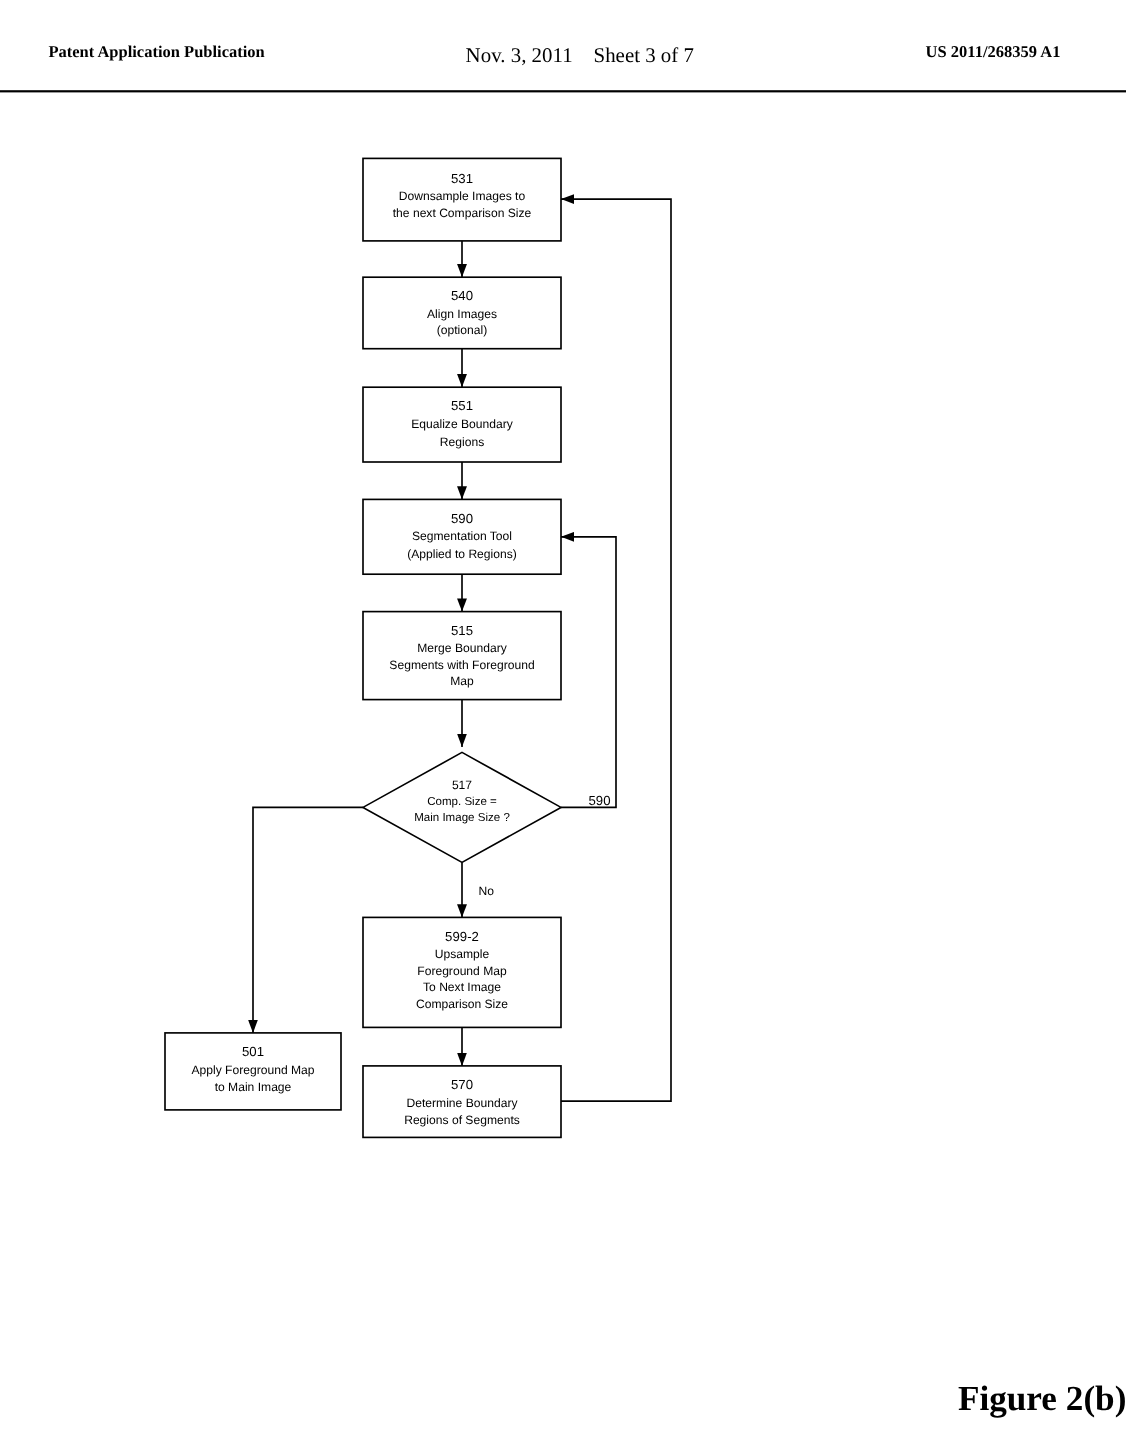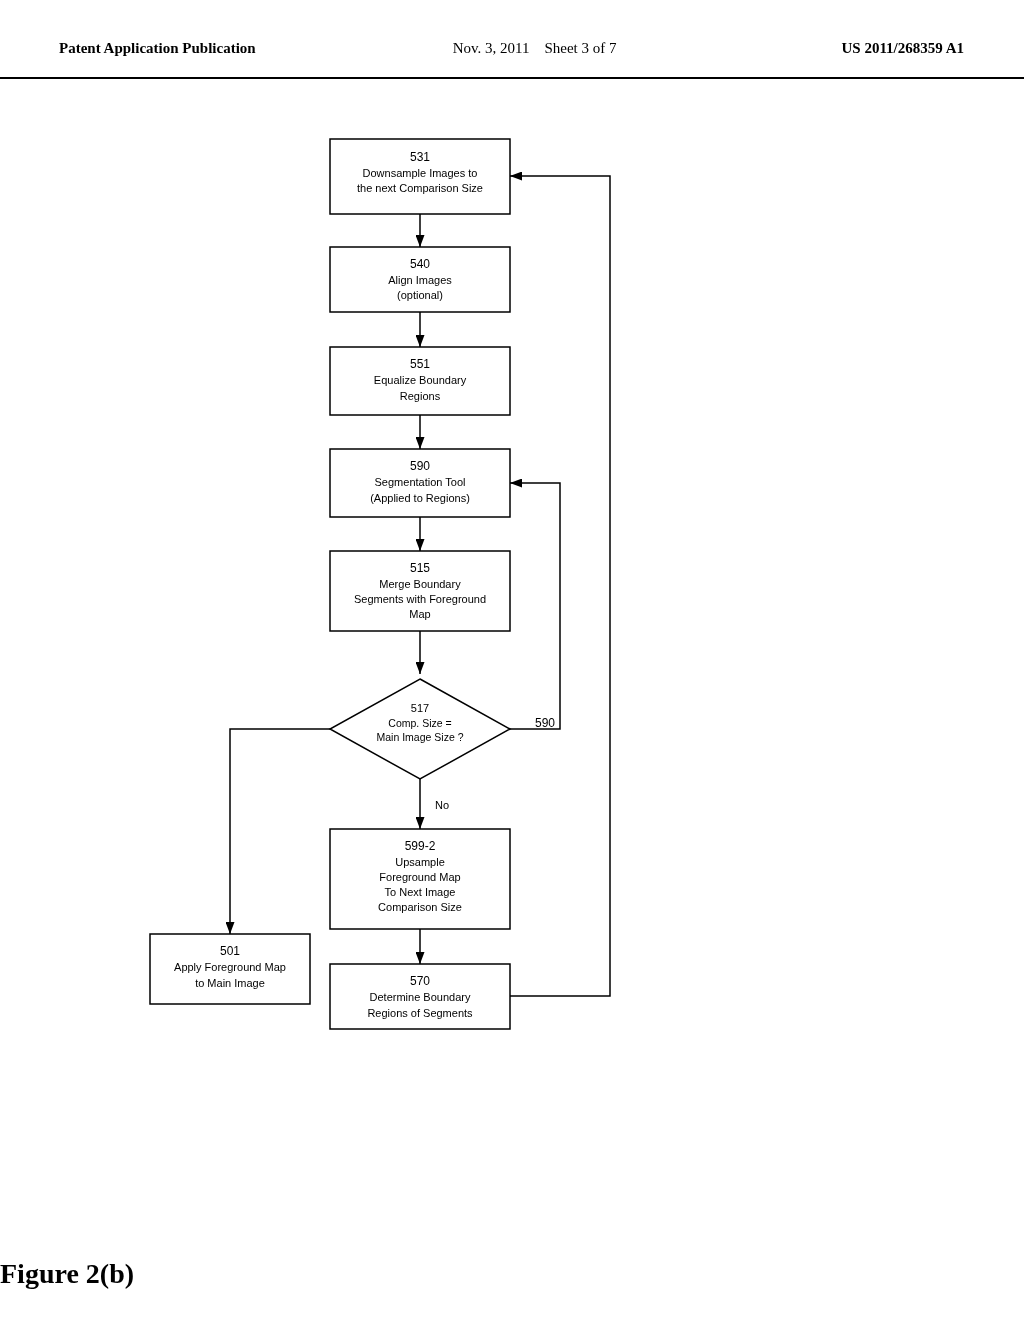--- a/index.html
+++ b/index.html
@@ -10,29 +10,29 @@
       font-family: 'Times New Roman', Times, serif;
       position: relative;
       overflow: hidden;
     }
 
     
     .header {
       display: flex;
       justify-content: space-between;
       align-items: flex-start;
-      padding: 40px 60px 20px 59px;
+      padding: 40px 60px 20px 44px;
       border-bottom: 2px solid #000;
     }
     .header-left {
       font-size: 15px;
       font-weight: bold;
     }
     .header-center {
-      font-size: 15px;
+      font-size: 19px;
       text-align: right;
     }
     .header-right {
       font-size: 15px;
       font-weight: bold;
       margin-left: 28px;
     }
 
     
     .diagram-area {
@@ -48,22 +48,22 @@
       width: 100%;
       height: 100%;
     }
 
     
     .figure-caption {
       position: absolute;
       bottom: 30px;
       left: 0;
       right: 0;
-      text-align: left;
-      font-size: 28px;
+      text-align: right;
+      font-size: 32px;
       font-weight: bold;
     }
   </style>
 </head>
 <body>
 
 <div class="header">
   <div class="header-left">Patent Application Publication</div>
   <div class="header-center">
     <span>Nov. 3, 2011</span>&nbsp;&nbsp;&nbsp;

